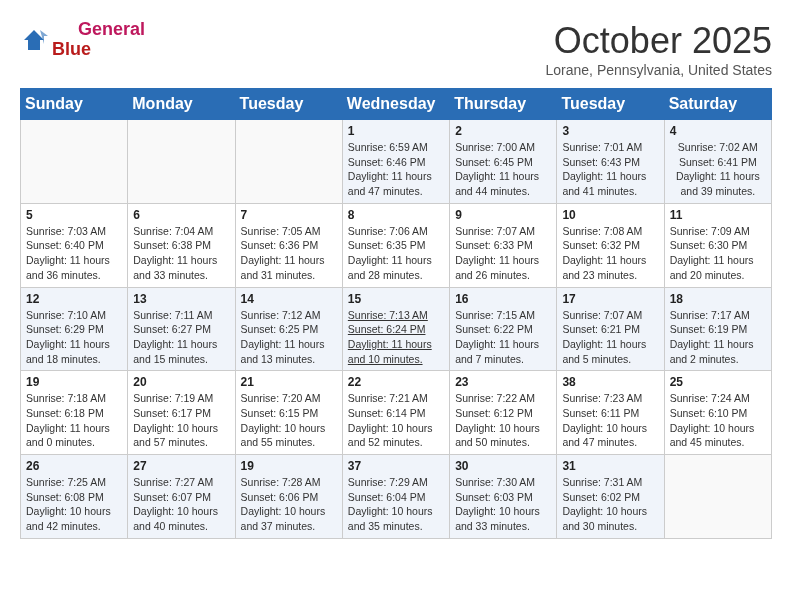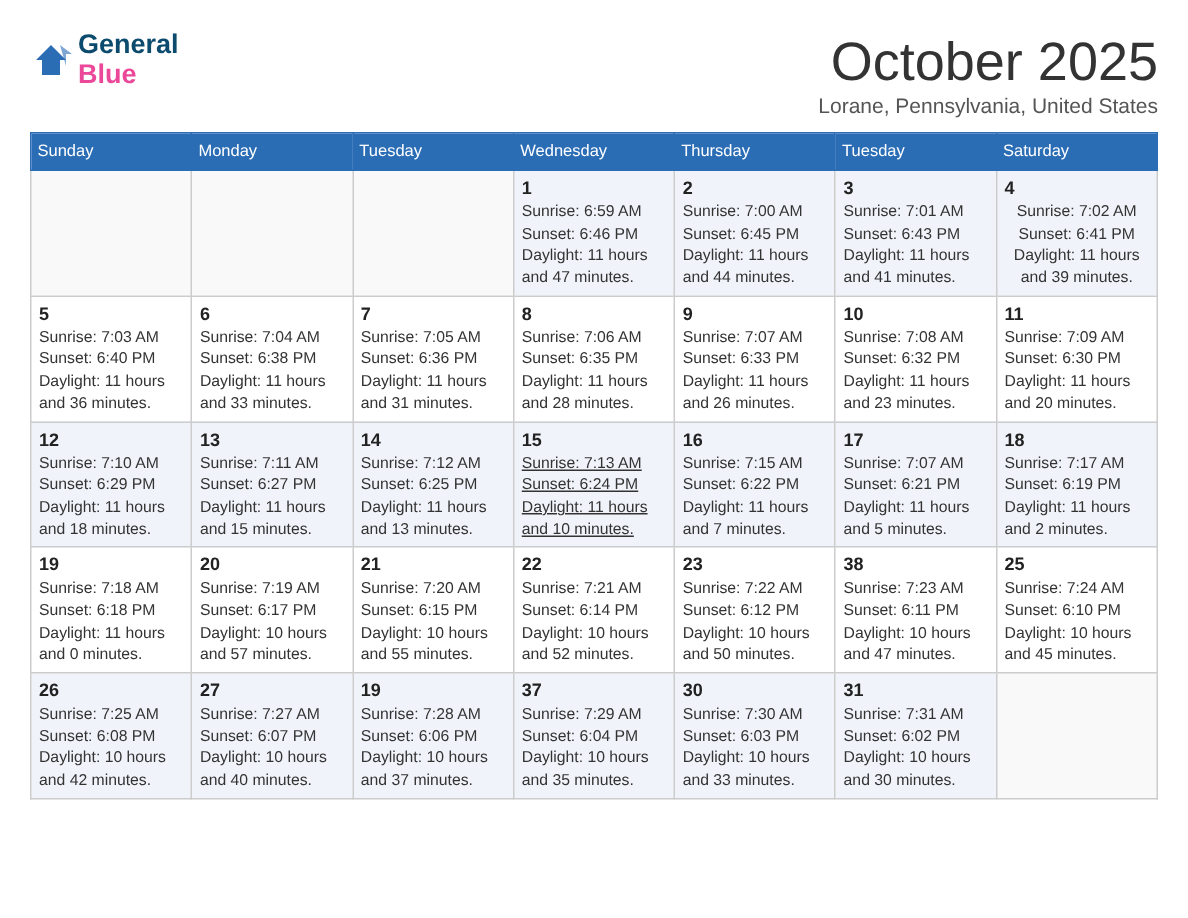--- a/index.html
+++ b/index.html
@@ -21,21 +21,22 @@
       align-items: center;
       gap: 4px;
     }
     .logo-text {
       font-size: 18px;
       font-weight: bold;
       color: #333;
       line-height: 1.1;
     }
     .logo-text span {
-      color: #0c4a6e;
+      color: #be185d;
+      margin-left: 26px;
     }
     .logo-icon {
       width: 28px;
       height: 28px;
     }
     .title-block {
       text-align: right;
     }
     .month-title {
       font-size: 36px;
@@ -51,22 +52,22 @@
       border-collapse: collapse;
       font-size: 11px;
     }
     thead tr {
       background-color: #2a6db5;
       color: #fff;
     }
     thead th {
       padding: 6px 4px;
       text-align: left;
-      font-weight: normal;
-      font-size: 11px;
+      font-weight: bold;
+      font-size: 16px;
       border: 1px solid #2a6db5;
     }
     tbody tr {
       vertical-align: top;
     }
     tbody td {
       border: 1px solid #ccc;
       padding: 4px 5px;
       height: 80px;
       width: 14.28%;
@@ -97,21 +98,21 @@
 
 <div class="header">
   <div class="logo">
     <svg class="logo-icon" viewBox="0 0 28 28">
       <rect x="0" y="0" width="28" height="28" fill="none"></rect>
       <polygon points="14,4 24,14 20,14 20,24 8,24 8,14 4,14" fill="#2a6db5"></polygon>
       <polygon points="20,4 28,10 24,10 24,18" fill="#2a6db5" opacity="0.6"></polygon>
     </svg>
     <div class="logo-text">
       <div><span>General</span></div>
-      <div style="color:#ec4899;">Blue</div>
+      <div style="color:#b91c1c;">Blue</div>
     </div>
   </div>
   <div class="title-block">
     <div class="month-title">October 2025</div>
     <div class="subtitle">Lorane, Pennsylvania, United States</div>
   </div>
 </div>
 
 <table>
   <thead>

